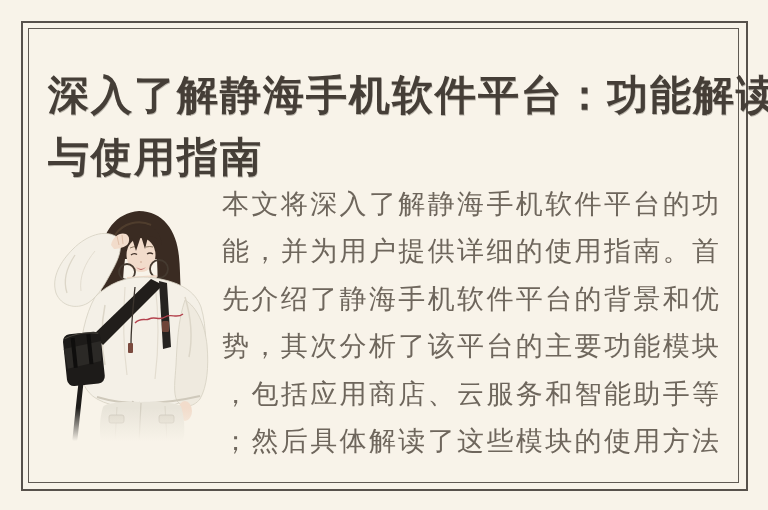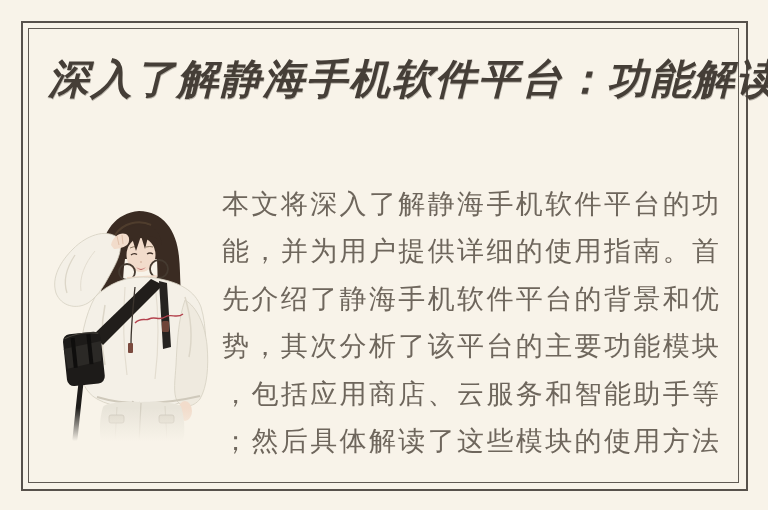--- a/index.html
+++ b/index.html
@@ -27,30 +27,29 @@
     position: absolute;
     left: 5px;
     top: 5px;
     right: 7px;
     bottom: 6px;
     border: 1px solid #605a53;
   }
   .title {
     position: absolute;
     left: 48px;
-    top: 48px;
+    top: 64px;
     width: 700px;
     color: #453e37;
     font-family: "DejaVu Serif", "Liberation Serif", serif;
     font-weight: bold;
     font-size: 41px;
     line-height: 62px;
     letter-spacing: 2px;
     text-shadow: 0.5px 0.5px 0 rgba(69,62,55,0.35);
-    font-style: italic;
   }
   .title-line { white-space: nowrap; }
   .illustration {
     position: absolute;
     left: 35px;
     top: 175px;
     width: 195px;
     height: 272px;
   }
   .illustration svg { display: block; width: 195px; height: 272px; }
@@ -74,20 +73,21 @@
 </style>
 </head>
 <body>
 
 <div class="frame">
   <div class="inner-frame"></div>
 </div>
 
 <div class="title">
   <div class="title-line">深入了解静海手机软件平台：功能解读</div>
+  <div class="title-line">与使用指南</div>
 </div>
 
 <div class="illustration">
   <svg viewBox="0 0 195 272">
     <defs>
       <linearGradient id="fade" x1="0" y1="0" x2="0" y2="1">
         <stop offset="0" stop-color="#f8f3e9" stop-opacity="0"></stop>
         <stop offset="0.85" stop-color="#f8f3e9" stop-opacity="1"></stop>
       </linearGradient>
     </defs>

